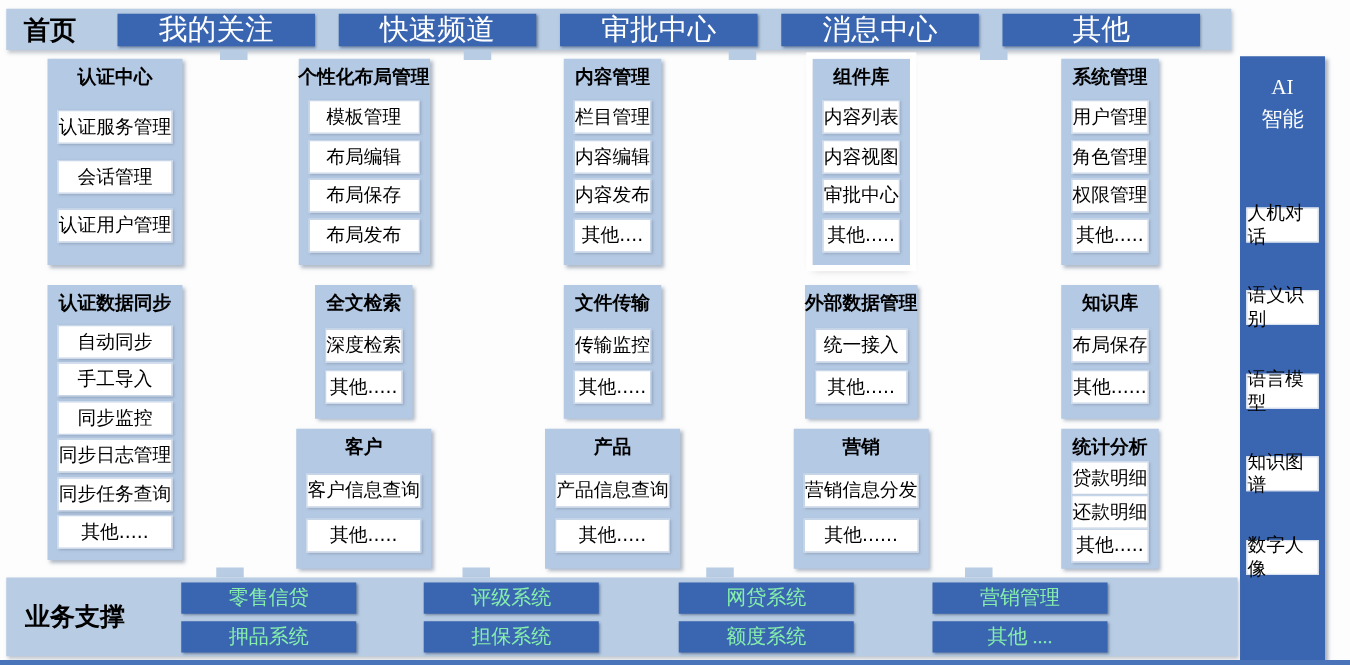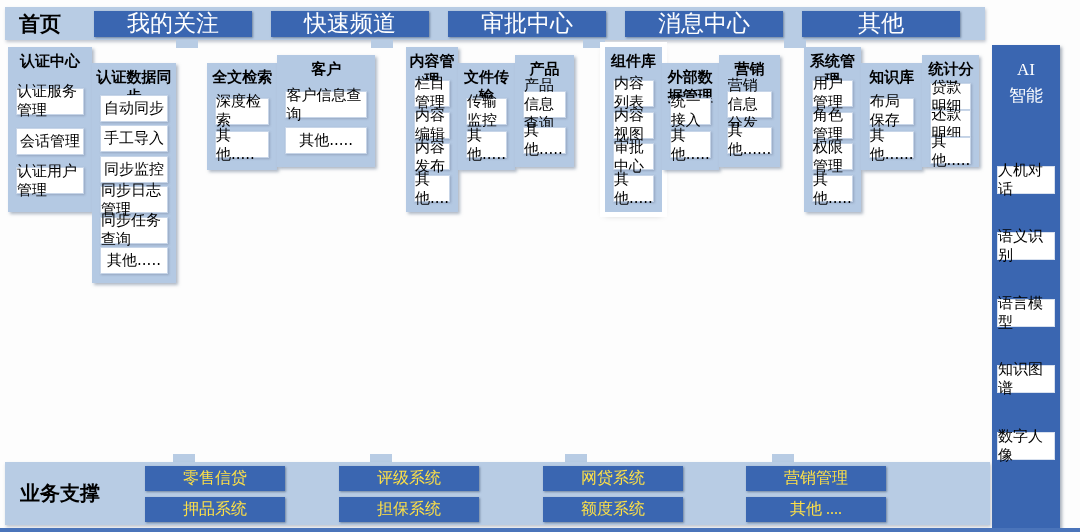--- a/index.html
+++ b/index.html
@@ -16,21 +16,21 @@
   .home-label{margin-left:14px;width:56px;font-size:21px;font-weight:bold;color:#000;}
   .top-btn{
     width:158px;height:26px;margin-left:19px;background:#3a66b1;
     color:#fff;font-size:23px;font-family:"Liberation Serif","DejaVu Serif",serif;
     display:flex;align-items:center;justify-content:center;
     box-shadow:1px 1px 2px rgba(40,60,90,.5);cursor:pointer;
   }
   .nub{position:absolute;width:22px;height:8px;background:#b8cce4;}
   
   .main{position:absolute;left:8px;top:47px;display:flex;}
-  .col{width:168px;margin-right:31px;display:flex;}
+  .col{width:168px;margin-right:31px;display:flex;flex-direction:column;align-items:center;}
   .col:last-child{margin-right:0;border-radius:11px;}
   .group{
     background:#b4c9e3;display:flex;flex-direction:column;
     box-shadow:2px 2px 3px rgba(110,125,150,.55);
   }
   .g0{height:165px;}
   .g1{height:107px;margin-top:16px;}
   .g1.tall{height:220px;}
   .g2{height:112px;margin-top:8px;}
   .group.highlight{outline:5px solid #fff;box-shadow:0 2px 7px rgba(0,0,0,.35);}
@@ -63,21 +63,21 @@
   
   .bottom-bar{
     position:absolute;left:5px;top:462px;width:985px;height:63px;
     background:#b8cce4;display:flex;align-items:center;
     box-shadow:1px 2px 3px rgba(120,130,150,.45);
   }
   .biz-label{margin-left:15px;width:112px;font-size:20px;font-weight:bold;color:#000;}
   .biz-col{display:flex;flex-direction:column;}
   .biz-btn{
     width:140px;height:25px;margin-bottom:6px;background:#3a66b1;
-    color:#fde047;font-size:16px;font-family:"Liberation Serif","DejaVu Serif",serif;
+    color:#86efac;font-size:16px;font-family:"Liberation Serif","DejaVu Serif",serif;
     display:flex;align-items:center;justify-content:center;
     box-shadow:1px 1px 2px rgba(40,60,90,.5);cursor:pointer;
   }
   .biz-btn:last-child{margin-bottom:0;}
   .bottom-line{position:absolute;left:0;bottom:0;width:1080px;height:4px;background:#4a74ba;}
 </style>
 </head>
 <body>
 
 <div id="stage">
@@ -118,20 +118,29 @@
             <div class="card">自动同步</div>
             <div class="card">手工导入</div>
             <div class="card">同步监控</div>
             <div class="card">同步日志管理</div>
             <div class="card">同步任务查询</div>
             <div class="card">其他.....</div>
           </div>
         </div>
       </div>
       <div class="col">
+        <div class="group g0">
+          <div class="group-title">个性化布局管理</div>
+          <div class="cards">
+            <div class="card">模板管理</div>
+            <div class="card">布局编辑</div>
+            <div class="card">布局保存</div>
+            <div class="card">布局发布</div>
+          </div>
+        </div>
         <div class="group g1">
           <div class="group-title">全文检索</div>
           <div class="cards">
             <div class="card">深度检索</div>
             <div class="card">其他.....</div>
           </div>
         </div>
         <div class="group g2">
           <div class="group-title">客户</div>
           <div class="cards">

